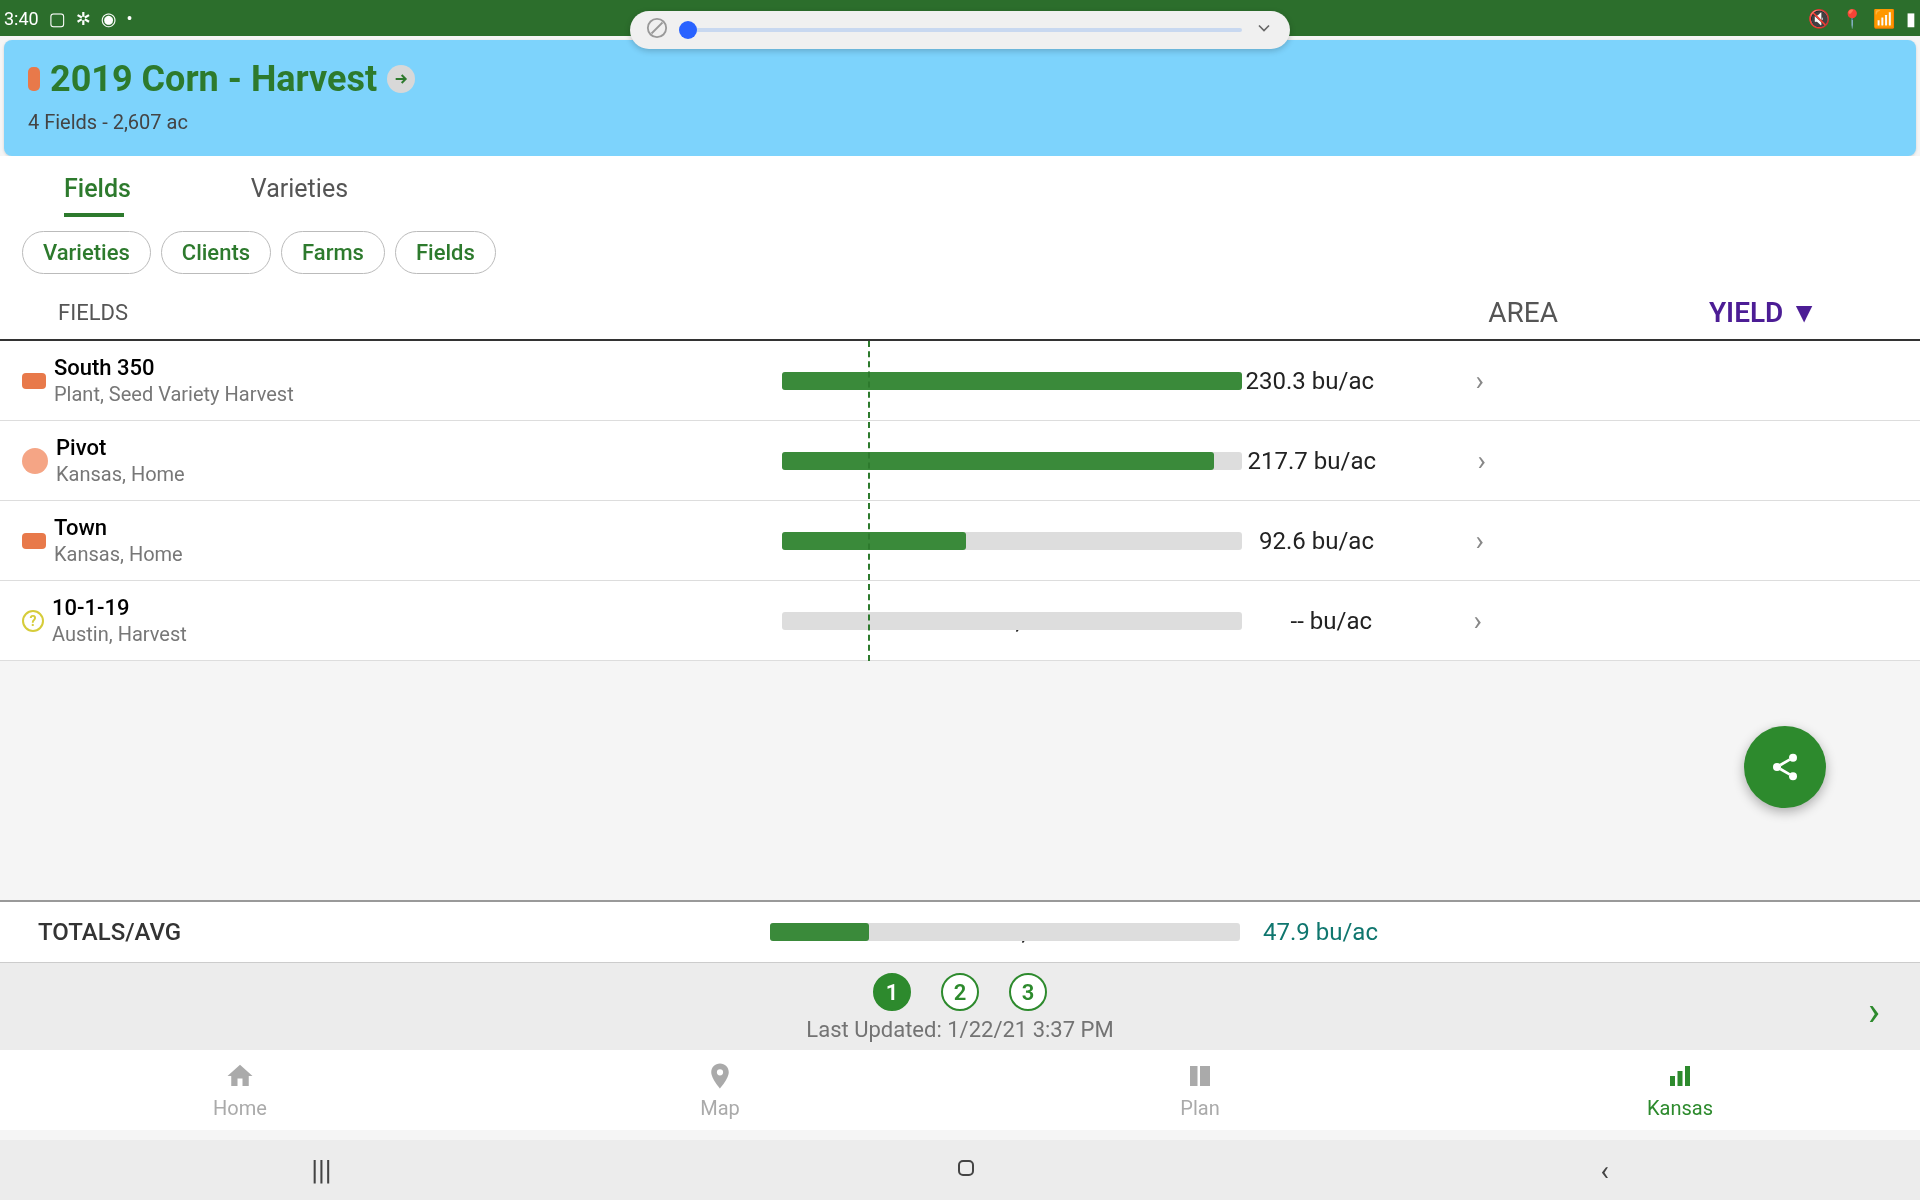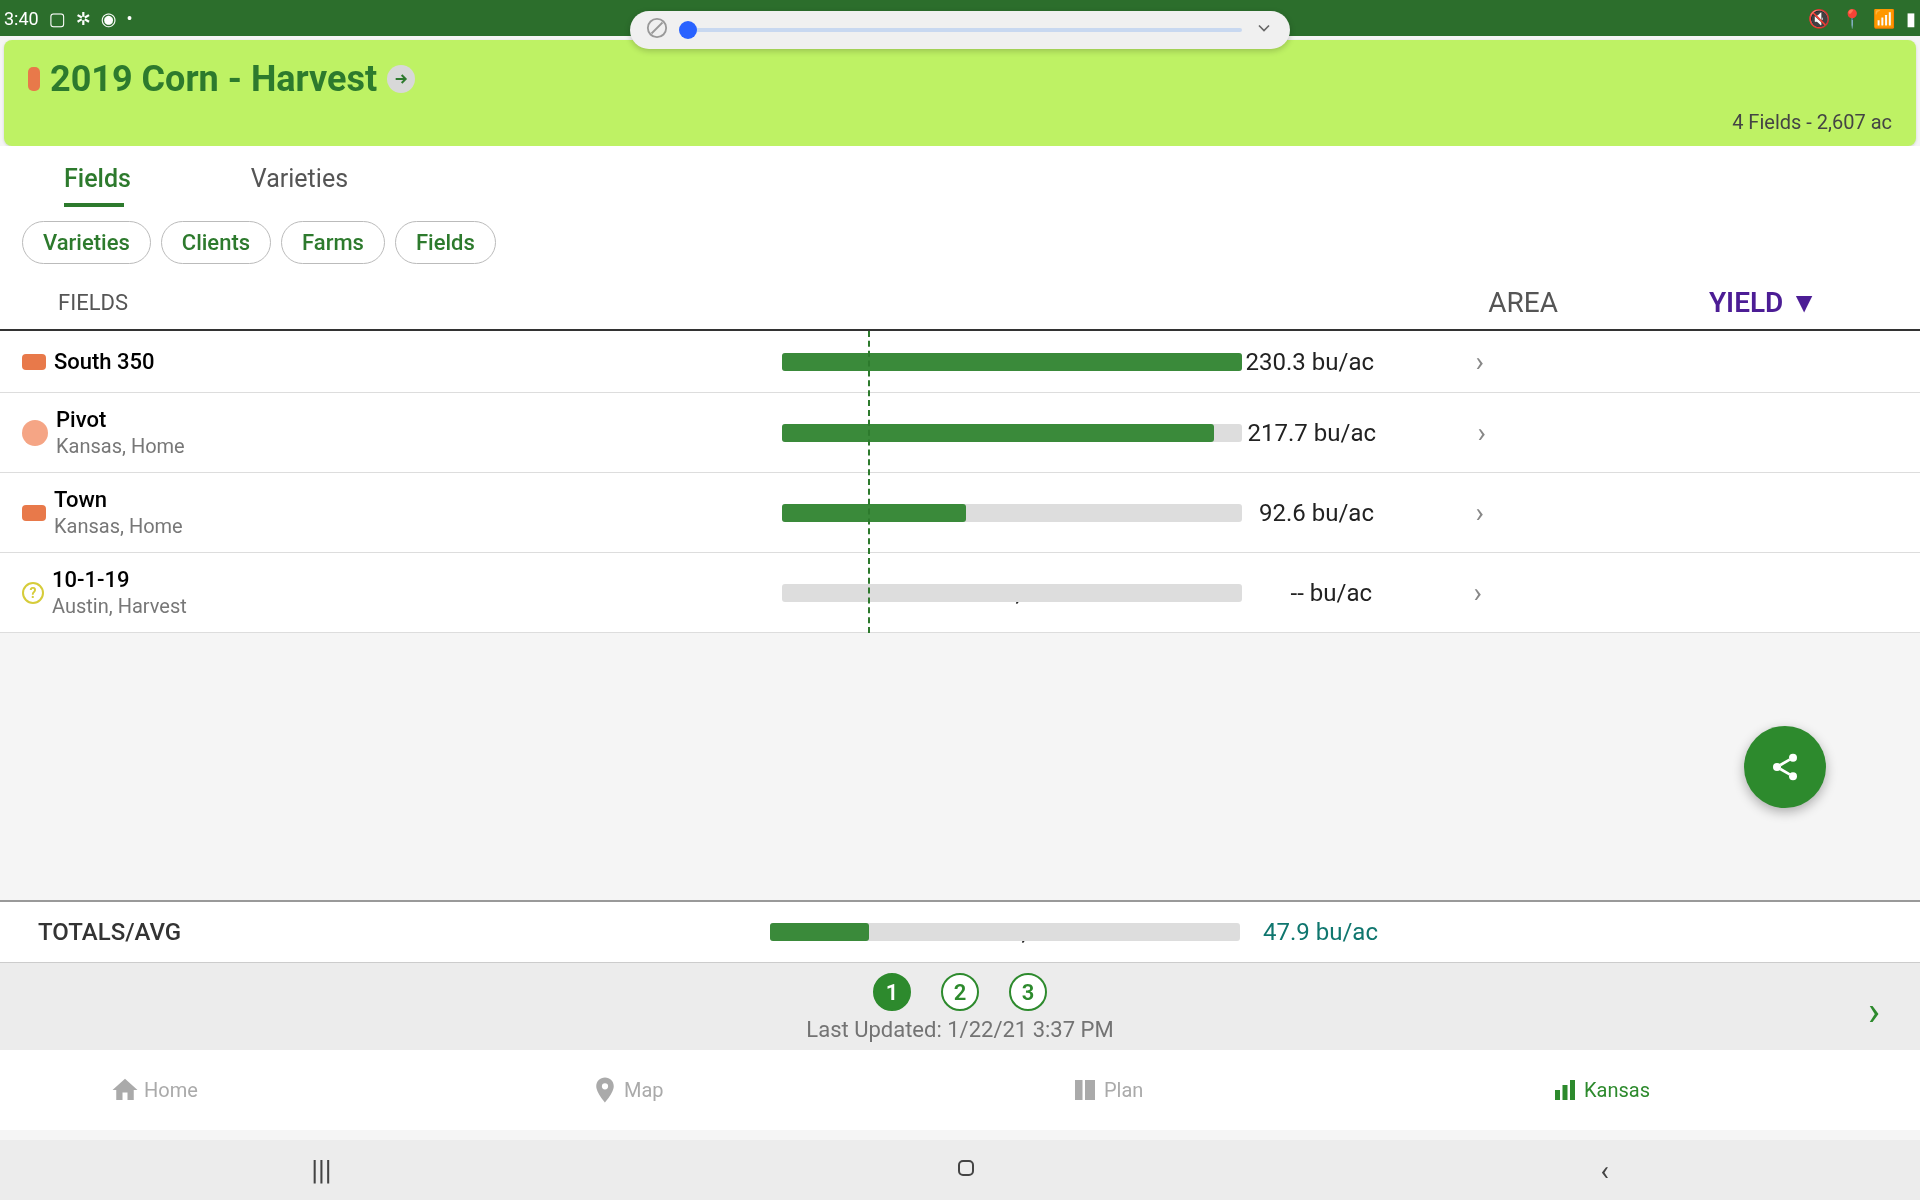--- a/index.html
+++ b/index.html
@@ -11,21 +11,21 @@
 .status-right { display: flex; align-items: center; gap: 10px; }
 
 
 .slider-pill { position: absolute; left: 50%; top: 11px; transform: translateX(-50%); width: 660px; height: 38px; background: #f0f0f0; border-radius: 19px; display: flex; align-items: center; padding: 0 16px; gap: 12px; box-shadow: 0 2px 6px rgba(0,0,0,0.2); }
 .slider-pill .mute-icon { color: #999; }
 .slider-track { flex: 1; height: 4px; background: #c8d8f0; border-radius: 2px; position: relative; }
 .slider-thumb { position: absolute; left: 1.5%; top: 50%; transform: translate(-50%, -50%); width: 18px; height: 18px; background: #2962ff; border-radius: 50%; }
 .slider-chevron { color: #666; }
 
 
-.header-card { margin: 4px 4px 0 4px; background: #bef264; border-radius: 8px; padding: 18px 24px 12px 24px; box-shadow: 0 1px 3px rgba(0,0,0,0.15); text-align: right; }
+.header-card { margin: 4px 4px 0 4px; background: #7dd3fc; border-radius: 8px; padding: 18px 24px 22px 24px; box-shadow: 0 1px 3px rgba(0,0,0,0.15); }
 .header-title-row { display: flex; align-items: center; gap: 10px; }
 .crop-chip { width: 12px; height: 24px; background: #e8794a; border-radius: 5px; }
 .header-title { font-size: 36px; font-weight: 700; color: #2d7a2d; }
 .arrow-badge { width: 28px; height: 28px; border-radius: 50%; background: #d8d8d8; display: flex; align-items: center; justify-content: center; color: #2d7a2d; }
 .header-subtitle { font-size: 20px; color: #444; margin-top: 10px; }
 
 
 .tabs { display: flex; padding: 0 24px; background: white; }
 .tab { padding: 18px 80px 14px 40px; font-size: 25px; color: #555; cursor: pointer; position: relative; }
 .tab.active { color: #2d7a2d; font-weight: 500; }
@@ -77,21 +77,21 @@
 
 .pager-area { position: absolute; left: 0; right: 0; top: 963px; background: #ececec; padding: 10px 24px 8px 24px; text-align: center; border-bottom: 1px solid #ccc; }
 .pager-dots { display: inline-flex; gap: 30px; justify-content: center; }
 .pager-dot { width: 38px; height: 38px; border-radius: 50%; border: 2.5px solid #2d8a2d; color: #2d8a2d; display: flex; align-items: center; justify-content: center; font-size: 22px; font-weight: 600; cursor: pointer; background: white; }
 .pager-dot.active { background: #2d8a2d; color: white; }
 .pager-updated { font-size: 22px; color: #737373; margin-top: 6px; }
 .pager-next { position: absolute; right: 40px; top: 25px; color: #2d8a2d; font-size: 40px; }
 
 
 .bottom-nav { position: absolute; left: 0; right: 0; top: 1050px; height: 80px; background: white; display: flex; justify-content: space-around; align-items: center; }
-.nav-item { display: flex; align-items: center; gap: 4px; color: #aaa; font-size: 20px; cursor: pointer; width: 260px; }
+.nav-item { display: flex; flex-direction: column; align-items: center; gap: 4px; color: #aaa; font-size: 20px; cursor: pointer; width: 260px; }
 .nav-item.active { color: #2d8a2d; }
 .nav-icon { font-size: 30px; height: 32px; display:flex; align-items:center; }
 
 
 .sys-bar { position: absolute; left: 0; right: 0; bottom: 0; height: 60px; background: #ececec; display: flex; justify-content: space-around; align-items: center; color: #444; font-size: 28px; }
 
 
 .fields-scroll { position: relative; }
 </style>
 </head>
@@ -165,20 +165,21 @@
     <div class="col-chevron-header"></div>
   </div>
 
   <div class="fields-scroll">
     <div class="dashed-line"></div>
 
     <div class="row">
       <span class="row-icon orange-shape"></span>
       <div class="row-text">
         <div class="row-name">South 350</div>
+        <div class="row-sub">Plant, Seed Variety Harvest</div>
       </div>
       <div class="bar-container">
           <div class="bar-fill" style="width:100%"></div>
         </div>
       <div class="row-area">346.2 ac</div>
       <div class="row-yield">230.3 bu/ac</div>
       <div class="row-chevron">›</div>
     </div>
 
     <div class="row">

